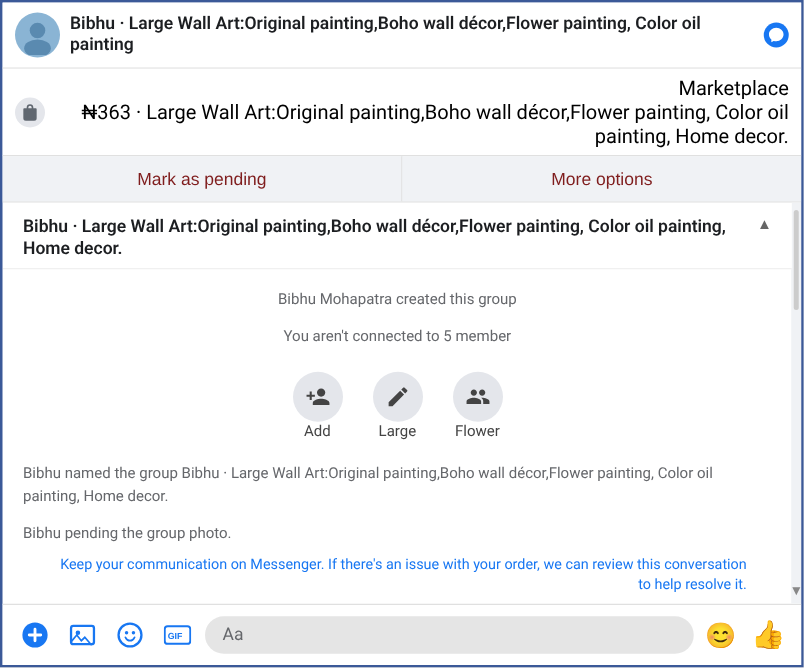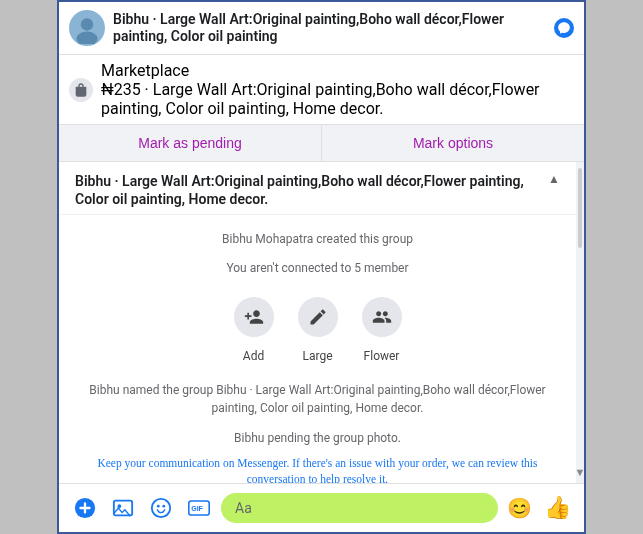--- a/index.html
+++ b/index.html
@@ -5,21 +5,21 @@
     * { box-sizing: border-box; margin: 0; padding: 0; }
     body {
       font-family: -apple-system, BlinkMacSystemFont, 'Segoe UI', Roboto, Helvetica, Arial, sans-serif;
       background: #c0c0c0;
       display: flex;
       justify-content: center;
       align-items: center;
       min-height: 100vh;
     }
     .messenger-window {
-      width: 529px;
+      width: 643px;
       height: 534px;
       background: #fff;
       border: 2px solid #3b5998;
       display: flex;
       flex-direction: column;
       overflow: hidden;
       position: relative;
     }
     
     .header {
@@ -63,20 +63,21 @@
       justify-content: center;
       flex-shrink: 0;
     }
     
     .marketplace-bar {
       display: flex;
       align-items: center;
       padding: 6px 10px;
       border-bottom: 1px solid #e0e0e0;
       background: #fff;
+      text-align: right;
     }
     .marketplace-icon {
       width: 24px;
       height: 24px;
       border-radius: 50%;
       background: #e4e6eb;
       margin-right: 8px;
       flex-shrink: 0;
       display: flex;
       align-items: center;
@@ -88,21 +89,21 @@
       border-bottom: 1px solid #e0e0e0;
     }
     .action-btn {
       flex: 1;
       padding: 10px;
       background: #f0f2f5;
       border: none;
       cursor: pointer;
       font-size: 14px;
       font-weight: 500;
-      color: #a21caf;
+      color: #7f1d1d;
       border-right: 1px solid #e0e0e0;
     }
     .action-btn:last-child {
       border-right: none;
     }
     
     .chat-area {
       flex: 1;
       overflow-y: auto;
       display: flex;
@@ -147,51 +148,49 @@
     .action-icons-row {
       display: flex;
       justify-content: center;
       gap: 24px;
       margin: 14px 0 10px 0;
     }
     .action-icon-item {
       display: flex;
       flex-direction: column;
       align-items: center;
-      gap: 12px;
+      gap: 0;
       cursor: pointer;
     }
     .action-icon-circle {
       width: 40px;
       height: 40px;
       border-radius: 50%;
       background: #e4e6eb;
       display: flex;
       align-items: center;
       justify-content: center;
     }
     .action-icon-label {
       font-size: 12px;
       color: #444;
     }
     
     .named-group-text {
-      text-align: center;
       font-size: 12px;
       color: #65676b;
       margin: 8px 0 4px 0;
       line-height: 1.5;
     }
     .marketplace-notice {
-      text-align: center;
+      text-align: right;
       font-size: 11.5px;
       color: #1877f2;
       margin: 4px 20px 12px 20px;
       line-height: 1.4;
-      font-family: Liberation Serif, serif;
     }
     
     .bottom-toolbar {
       border-top: 1px solid #e0e0e0;
       padding: 8px 10px;
       display: flex;
       align-items: center;
       gap: 6px;
       background: #fff;
     }
@@ -203,21 +202,21 @@
       background: transparent;
       cursor: pointer;
       display: flex;
       align-items: center;
       justify-content: center;
       color: #1877f2;
       font-size: 20px;
     }
     .text-input-area {
       flex: 1;
-      background: #bef264;
+      background: #e5e5e5;
       border-radius: 20px;
       padding: 7px 14px;
       font-size: 14px;
       color: #65676b;
       display: flex;
       align-items: center;
     }
     .emoji-btn {
       width: 32px;
       height: 32px;
@@ -267,27 +266,27 @@
   </div>
 
   <div class="marketplace-bar">
     <div class="marketplace-icon">
       <svg width="16" height="16" viewBox="0 0 24 24" fill="#606770">
         <path d="M19 7h-3V6a4 4 0 00-8 0v1H5a1 1 0 00-1 1v11a3 3 0 003 3h10a3 3 0 003-3V8a1 1 0 00-1-1zM10 6a2 2 0 014 0v1h-4V6z"></path>
       </svg>
     </div>
     <div>
       <div class="marketplace-label">Marketplace</div>
-      <div class="marketplace-desc">₦235 · Large Wall Art:Original painting,Boho wall décor,Flower painting, Color oil painting, Home decor.</div>
+      <div class="marketplace-desc">₦363 · Large Wall Art:Original painting,Boho wall décor,Flower painting, Color oil painting, Home decor.</div>
     </div>
   </div>
 
   <div class="action-buttons">
     <button class="action-btn">Mark as pending</button>
-    <button class="action-btn">Mark options</button>
+    <button class="action-btn">More options</button>
   </div>
 
   <div style="flex:1; display:flex; overflow:hidden; position:relative;">
     <div class="chat-area" style="flex:1; overflow-y:auto;">
 
       <div class="group-title-bar">
         <span class="group-title-text">Bibhu · Large Wall Art:Original painting,Boho wall décor,Flower painting, Color oil painting, Home decor.</span>
         <span class="scroll-arrow">▲</span>
       </div>
 

